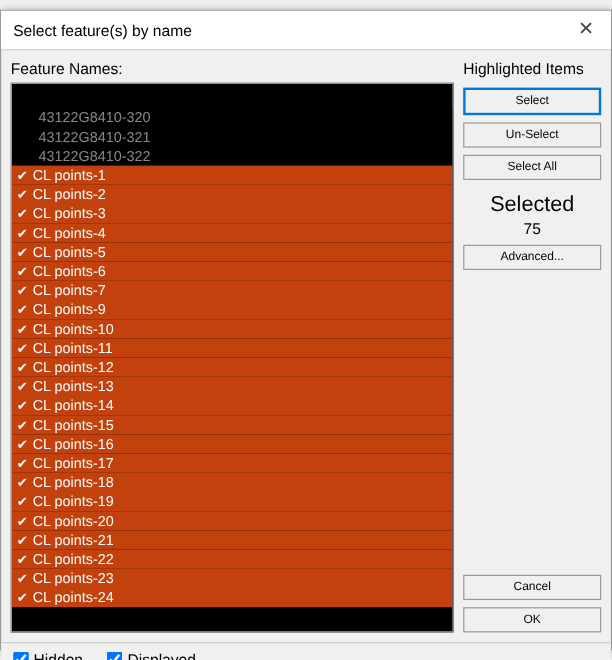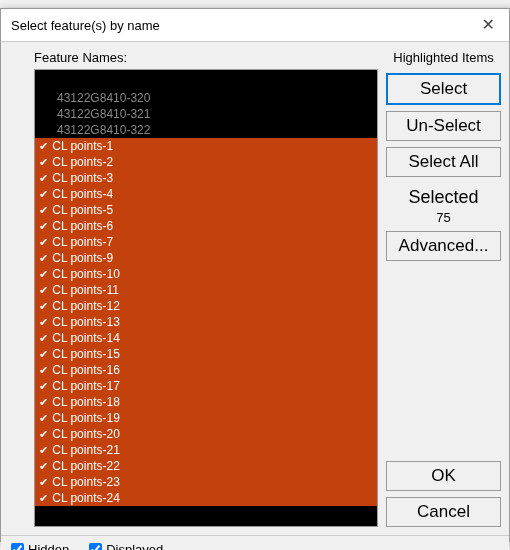--- a/index.html
+++ b/index.html
@@ -41,21 +41,20 @@
       font-size: 16px;
       color: #444;
       line-height: 1;
       padding: 0 4px;
     }
     .content {
       display: flex;
       flex: 1;
       padding: 8px;
       gap: 8px;
-      margin-left: 25px;
     }
     .left-panel {
       display: flex;
       flex-direction: column;
       flex: 1;
     }
     .feature-names-label {
       font-size: 13px;
       color: #000;
       margin-bottom: 4px;
@@ -109,30 +108,29 @@
     .right-panel {
       width: 115px;
       display: flex;
       flex-direction: column;
       gap: 6px;
       padding-top: 0;
     }
     .highlighted-label {
       font-size: 13px;
       color: #000;
-      text-align: center;
       line-height: 1.3;
     }
     .action-btn {
       width: 100%;
       padding: 4px 8px;
       background: #f0f0f0;
       border: 1px solid #999;
       cursor: pointer;
-      font-size: 17px;
+      font-size: 10px;
       text-align: center;
     }
     .action-btn.highlighted {
       border: 2px solid #0078d7;
     }
     .selected-section {
       text-align: center;
       margin-top: 4px;
     }
     .selected-label {
@@ -224,22 +222,22 @@
       <button class="action-btn highlighted">Select</button>
       <button class="action-btn">Un-Select</button>
       <button class="action-btn">Select All</button>
       <div class="selected-section">
         <span class="selected-label">Selected</span>
         <span class="selected-count">75</span>
       </div>
       <button class="action-btn">Advanced...</button>
       <div class="spacer"></div>
       <div class="ok-cancel">
+        <button class="action-btn">Cancel</button>
         <button class="action-btn">OK</button>
-        <button class="action-btn">Cancel</button>
       </div>
     </div>
   </div>
 
   <div class="footer">
     <label class="checkbox-label">
       <input type="checkbox" checked="" style="">
       <span>Hidden</span>
     </label>
     <label class="checkbox-label">

